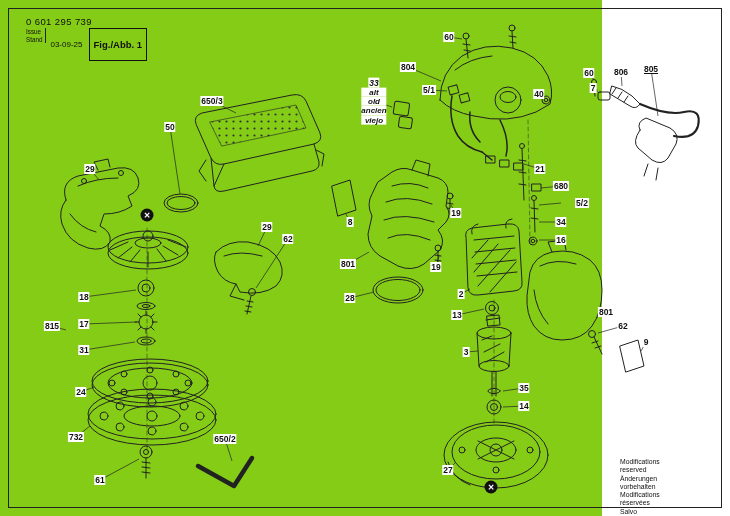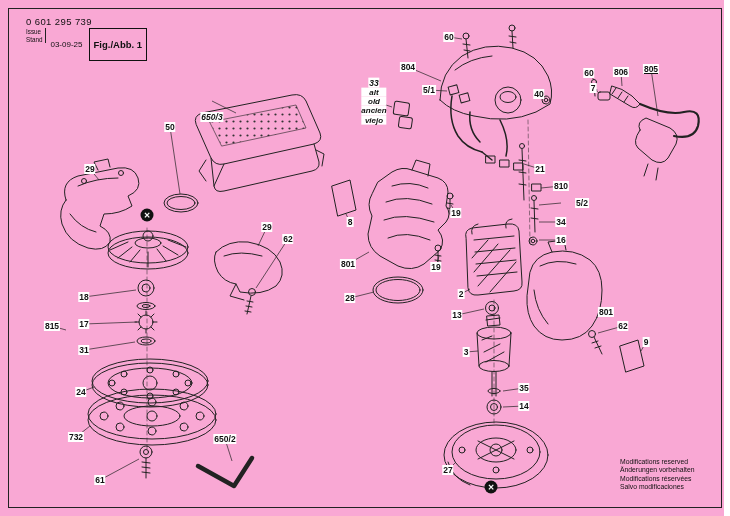--- a/index.html
+++ b/index.html
@@ -1,19 +1,19 @@
 <!DOCTYPE html>
 <html><head>
 <meta charset="utf-8">
 <title>Fig./Abb. 1</title>
 <style>
   *{margin:0;padding:0;box-sizing:border-box}
   html,body{width:730px;height:516px;background:#fff;overflow:hidden}
   body{font-family:"Liberation Sans",sans-serif;color:#111}
-  #page{position:relative;width:724px;height:516px;background:#f9a8d4}
+  #page{position:relative;width:602px;height:516px;background:#84cc16}
   #frame{position:absolute;left:8px;top:8px;width:714px;height:500px;border:1px solid #222}
   #art,#leader-layer{position:absolute;left:0;top:0;pointer-events:none}
   .header{position:absolute;left:26px;top:16px}
   .part-number{font-size:9.5px;letter-spacing:.4px}
   .issue-row{display:flex;align-items:flex-start;margin-top:1px}
   .issue-stand{font-size:6.3px;line-height:1.2;padding-right:3px;border-right:1px solid #222}
   .date{font-size:8px;align-self:center;padding:0 4px;white-space:nowrap}
   .fig-box{border:1.5px solid #111;font-weight:700;font-size:9.5px;padding:10px 4px;margin-left:2px;white-space:nowrap}
   .footer{position:absolute;left:620px;top:458px;font-size:6.8px;line-height:1.22}
   .callout{position:absolute;transform:translate(-50%,-50%);font-size:8.5px;font-weight:700;white-space:nowrap;text-align:center;z-index:3}
@@ -319,21 +319,21 @@
       <div class="fig-box">Fig./Abb. 1</div>
     </div>
   </div>
 
   <div class="footer">
     <div>Modifications reserved</div>
     <div>Änderungen vorbehalten</div>
     <div>Modifications réservées</div>
     <div>Salvo modificaciones</div>
   </div>
-<div class="callout" style="left: 212px; top: 117px; font-style: italic;"><span>650/3</span></div>
+<div class="callout" style="left: 212px; top: 101px;"><span>650/3</span></div>
     <div class="callout" style="left: 170px; top: 127px;"><span>50</span></div>
     <div class="callout" style="left: 90px; top: 169px;"><span>29</span></div>
     <div class="callout" style="left: 267px; top: 227px;"><span>29</span></div>
     <div class="callout" style="left: 288px; top: 239px;"><span>62</span></div>
     <div class="callout" style="left: 84px; top: 297px;"><span>18</span></div>
     <div class="callout" style="left: 52px; top: 326px;"><span>815</span></div>
     <div class="callout" style="left: 84px; top: 324px;"><span>17</span></div>
     <div class="callout" style="left: 84px; top: 350px;"><span>31</span></div>
     <div class="callout" style="left: 81px; top: 392px;"><span>24</span></div>
     <div class="callout" style="left: 76px; top: 437px;"><span>732</span></div>
@@ -342,21 +342,21 @@
     <div class="callout" style="left: 449px; top: 37px;"><span>60</span></div>
     <div class="callout" style="left: 408px; top: 67px;"><span>804</span></div>
     <div class="callout" style="left: 429px; top: 90px;"><span>5/1</span></div>
     <div class="callout" style="left: 374px; top: 101px; font-style: italic;"><span>33</span><div class="callout-sub">alt</div><div class="callout-sub">old</div><div class="callout-sub">ancien</div><div class="callout-sub">viejo</div></div>
     <div class="callout" style="left: 539px; top: 94px;"><span>40</span></div>
     <div class="callout" style="left: 589px; top: 73px;"><span>60</span></div>
     <div class="callout" style="left: 593px; top: 88px;"><span>7</span></div>
     <div class="callout" style="left: 621px; top: 72px;"><span>806</span></div>
     <div class="callout" style="left: 651px; top: 69px; text-decoration: underline;"><span>805</span></div>
     <div class="callout" style="left: 540px; top: 169px;"><span>21</span></div>
-    <div class="callout" style="left: 561px; top: 186px;"><span>810</span></div>
+    <div class="callout" style="left: 561px; top: 186px;"><span>680</span></div>
     <div class="callout" style="left: 582px; top: 203px;"><span>5/2</span></div>
     <div class="callout" style="left: 561px; top: 222px;"><span>34</span></div>
     <div class="callout" style="left: 561px; top: 240px;"><span>16</span></div>
     <div class="callout" style="left: 456px; top: 213px;"><span>19</span></div>
     <div class="callout" style="left: 350px; top: 222px;"><span>8</span></div>
     <div class="callout" style="left: 348px; top: 264px;"><span>801</span></div>
     <div class="callout" style="left: 436px; top: 267px;"><span>19</span></div>
     <div class="callout" style="left: 350px; top: 298px;"><span>28</span></div>
     <div class="callout" style="left: 461px; top: 294px;"><span>2</span></div>
     <div class="callout" style="left: 457px; top: 315px;"><span>13</span></div>

